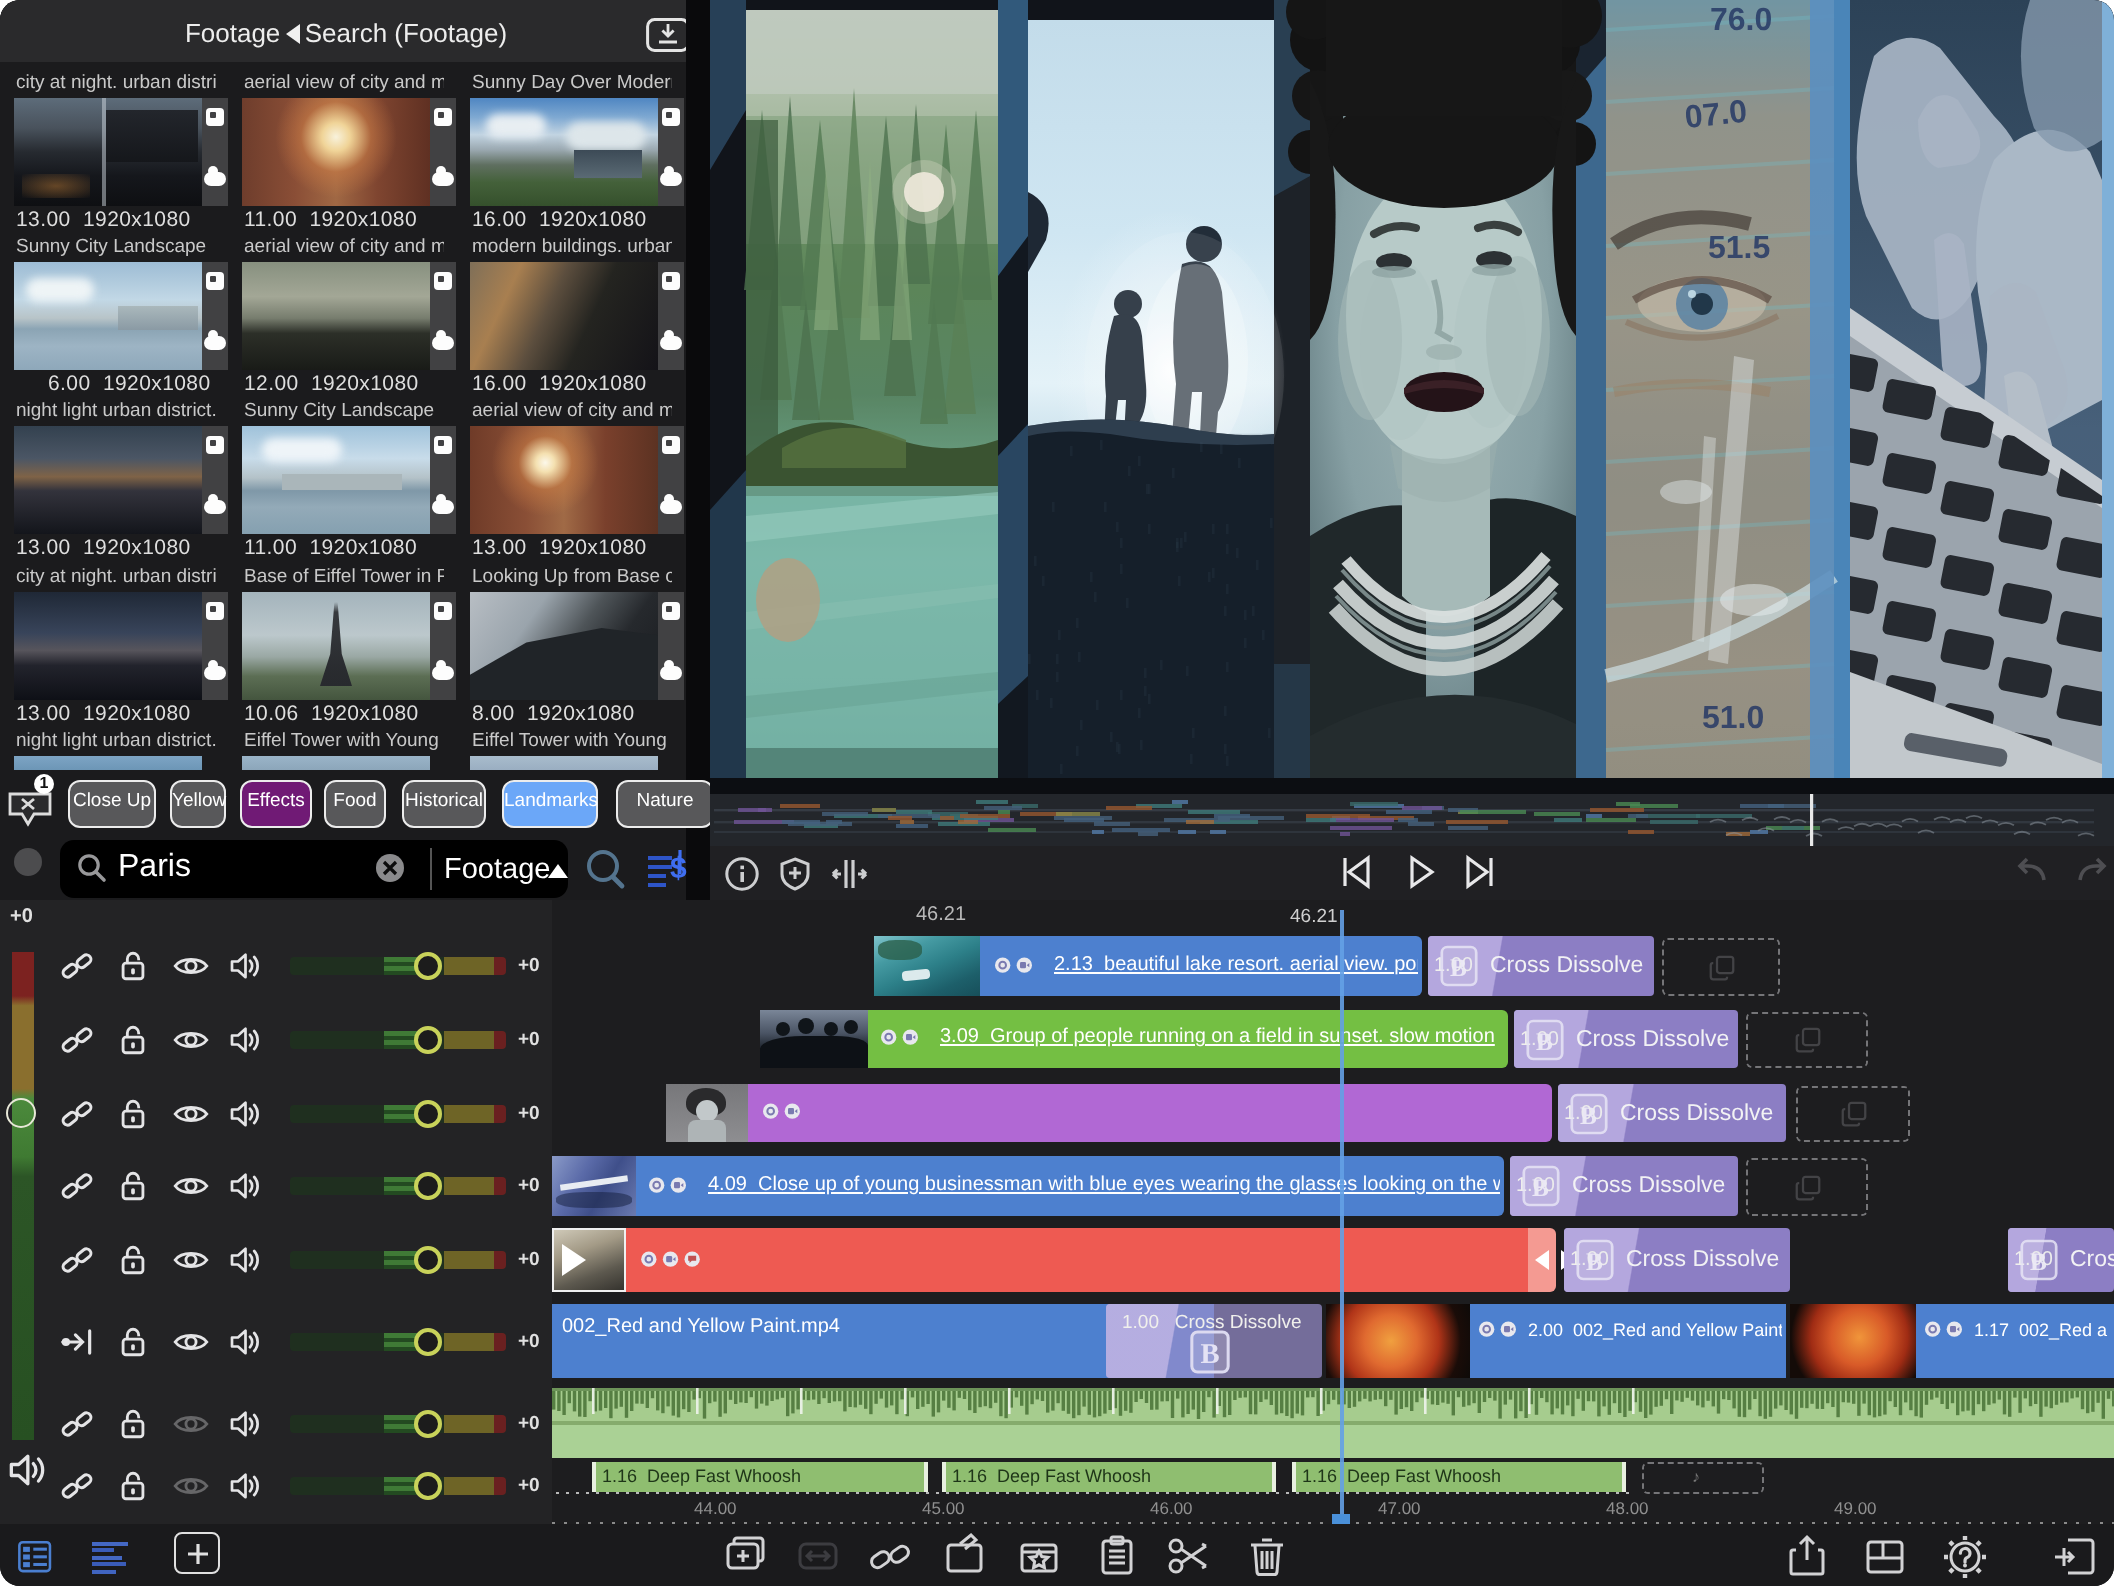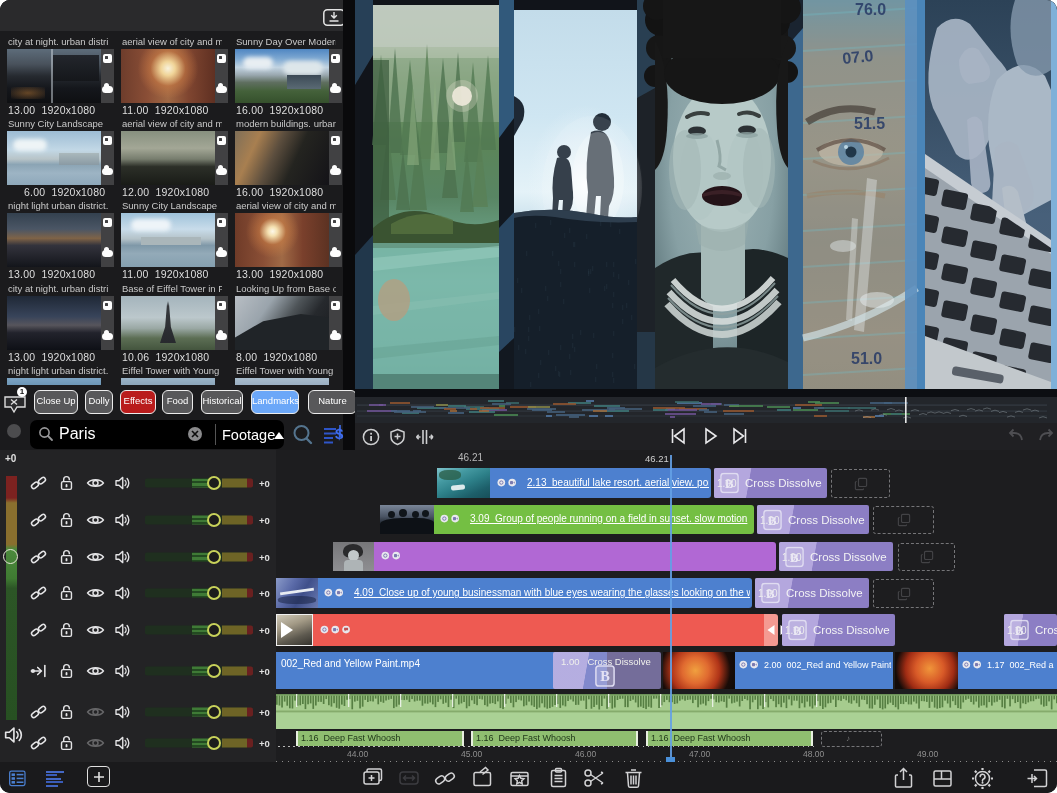--- a/index.html
+++ b/index.html
@@ -72,20 +72,21 @@
           <g stroke="#fff" stroke-width="3">
             <path d="M12 2 v5 M12 17 v5 M2 12 h5 M17 12 h5 M4.9 4.9 l3.5 3.5 M15.6 15.6 l3.5 3.5 M19.1 4.9 l-3.5 3.5 M8.4 15.6 l-3.5 3.5"></path>
           </g>
           <circle cx="12" cy="12" r="3" fill="#7a6ab0"></circle>
         </symbol>
 </defs>
 </svg>
 
 <div class="abs" style="left:0;top:0;width:355px;height:455px;background:#1b1b1d"></div>
 <div class="abs" style="left:0;top:0;width:355px;height:31px;background:#2a2a2c"></div>
+<div class="abs" style="left:0;top:8.5px;width:346px;text-align:center;font-size:13px;color:#ededed">Footage <span style="display:inline-block;width:0;height:0;border-top:5px solid transparent;border-bottom:5px solid transparent;border-right:7px solid #f0f0f0;vertical-align:-1px"></span> Search (Footage)</div>
 <svg class="abs" style="left:323px;top:9px" width="22" height="17" viewBox="0 0 22 17">
       <rect x="0.8" y="0.8" width="20.4" height="15.4" rx="3.5" fill="none" stroke="#e4e4e4" stroke-width="1.5"></rect>
       <path d="M11 3 v5.5 M8.2 6.2 l2.8 2.8 2.8 -2.8 M6.5 12 h9" fill="none" stroke="#e4e4e4" stroke-width="1.4"></path>
     </svg>
 <div class="cap" style="left:8px;top:36px;width:100px">city at night. urban distric...</div>
 <div class="th" style="left:7px;top:49px;height:54px;background:linear-gradient(180deg,#5d6c7a 0%,#49525c 28%,#262a30 50%,#15171c 72%,#0e0f12 100%);overflow:hidden">
       <div class="abs" style="left:44px;top:0;width:2px;height:54px;background:rgba(205,214,222,0.5)"></div>
       <div class="abs" style="left:46px;top:6px;width:46px;height:26px;background:linear-gradient(180deg,#23262c,#15171b)"></div>
       <div class="abs" style="left:4px;top:38px;width:34px;height:12px;background:radial-gradient(ellipse,rgba(200,130,55,.45),rgba(0,0,0,0))"></div>
     </div>
@@ -187,22 +188,22 @@
 <div class="meta" style="left:236px;top:351px">8.00&nbsp;&nbsp;1920x1080</div>
 <div class="cap" style="left:8px;top:365px;width:100px">night light urban district....</div>
 <div class="th" style="left:7px;top:378px;height:8px;background:linear-gradient(180deg,#7da4c4 0%,#6a94b4 100%);overflow:hidden"></div>
 <div class="cap" style="left:122px;top:365px;width:100px">Eiffel Tower with Young C...</div>
 <div class="th" style="left:121px;top:378px;height:8px;background:linear-gradient(180deg,#9ab4c8 0%,#8aa4b8 100%);overflow:hidden"></div>
 <div class="cap" style="left:236px;top:365px;width:100px">Eiffel Tower with Young C...</div>
 <div class="th" style="left:235px;top:378px;height:8px;background:linear-gradient(180deg,#a8bccc 0%,#98acc0 100%);overflow:hidden"></div>
 <div class="abs" style="left:343px;top:0;width:12px;height:455px;background:#0a0a0c"></div>
 <div class="abs" style="left:0;top:385px;width:343px;height:70px;background:#1b1b1d"></div>
 <div class="chip" style="left:34px;width:44px;background:#58585a">Close Up</div>
-<div class="chip" style="left:85px;width:28px;background:#58585a">Dolly</div>
-<div class="chip" style="left:120px;width:36px;background:#b91c1c">Effects</div>
+<div class="chip" style="left:85px;width:28px;background:#58585a">Yellow</div>
+<div class="chip" style="left:120px;width:36px;background:#701a75">Effects</div>
 <div class="chip" style="left:162px;width:31px;background:#58585a">Food</div>
 <div class="chip" style="left:201px;width:42px;background:#58585a">Historical</div>
 <div class="chip" style="left:251px;width:48px;background:#6ba7f8">Landmarks</div>
 <div class="chip" style="left:308px;width:49px;background:#58585a">Nature</div>
 <svg class="abs" style="left:4px;top:396px" width="22" height="18" viewBox="0 0 22 18">
       <path d="M1 1 h20 v10 h-8 l-3 5 -3 -5 H1 z" fill="#2a2a2c" stroke="#dcdcdc" stroke-width="1.4"></path>
       <path d="M7 3.5 l6 5 M13 3.5 l-6 5" stroke="#dcdcdc" stroke-width="1.4"></path>
     </svg>
 <div class="abs" style="left:17px;top:387px;width:10px;height:10px;background:#fff;border-radius:50%;color:#111;font-size:8px;text-align:center;line-height:10px;font-weight:bold">1</div>
 <div class="abs" style="left:7px;top:424px;width:14px;height:14px;background:#4c4c4e;border-radius:50%"></div>

